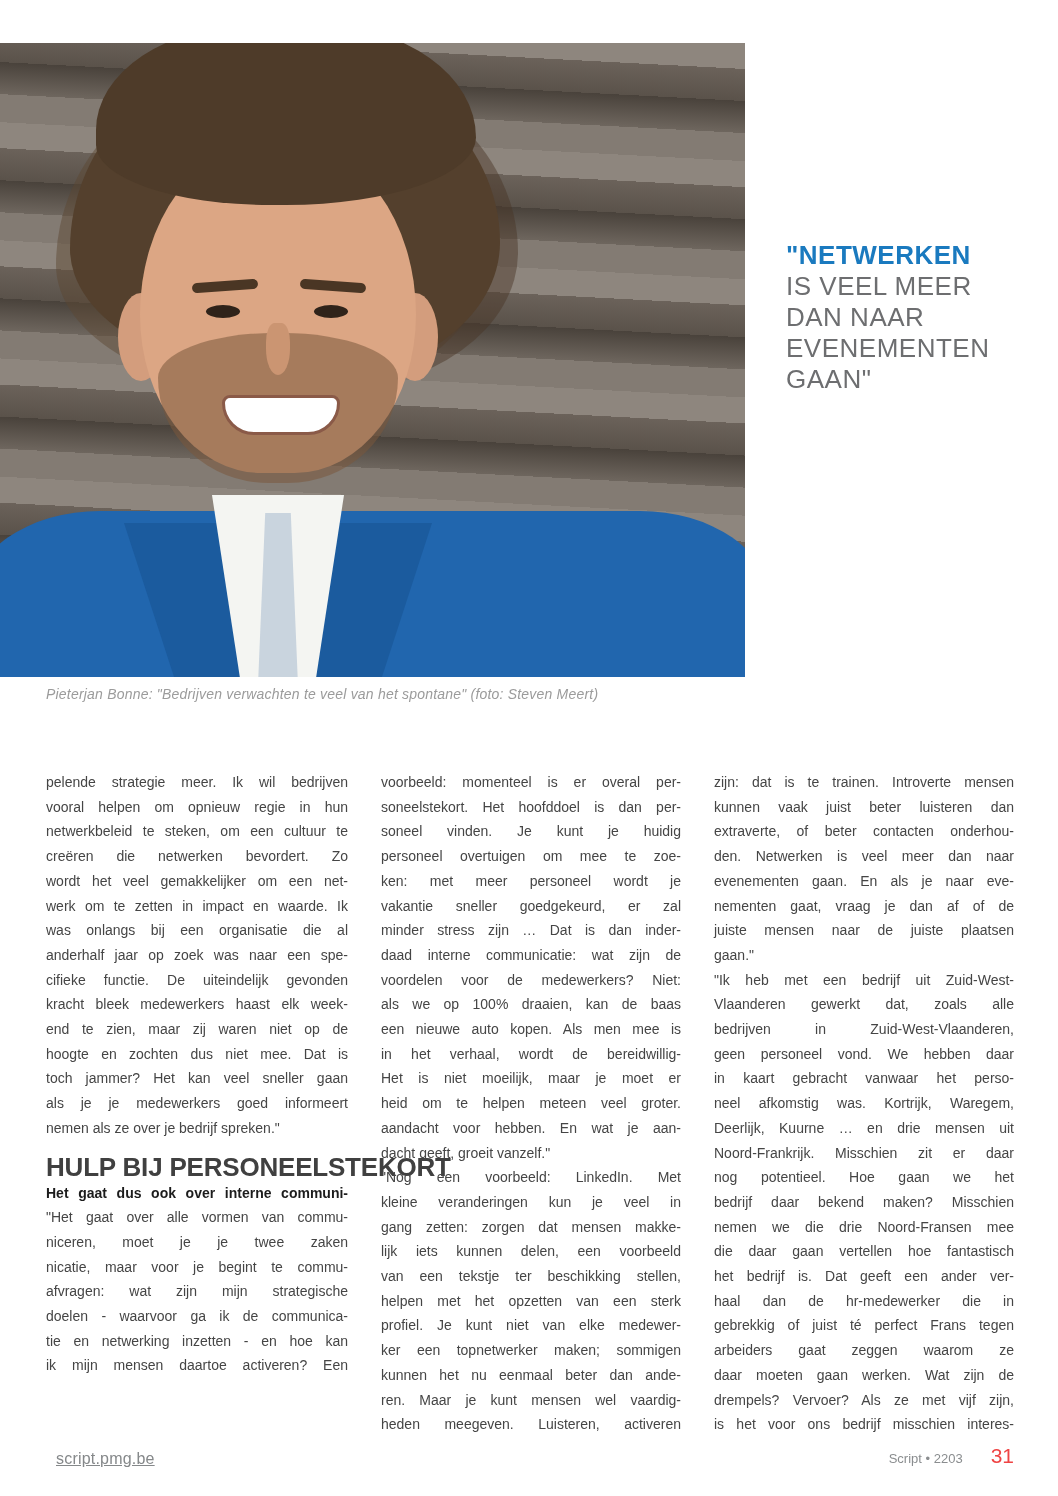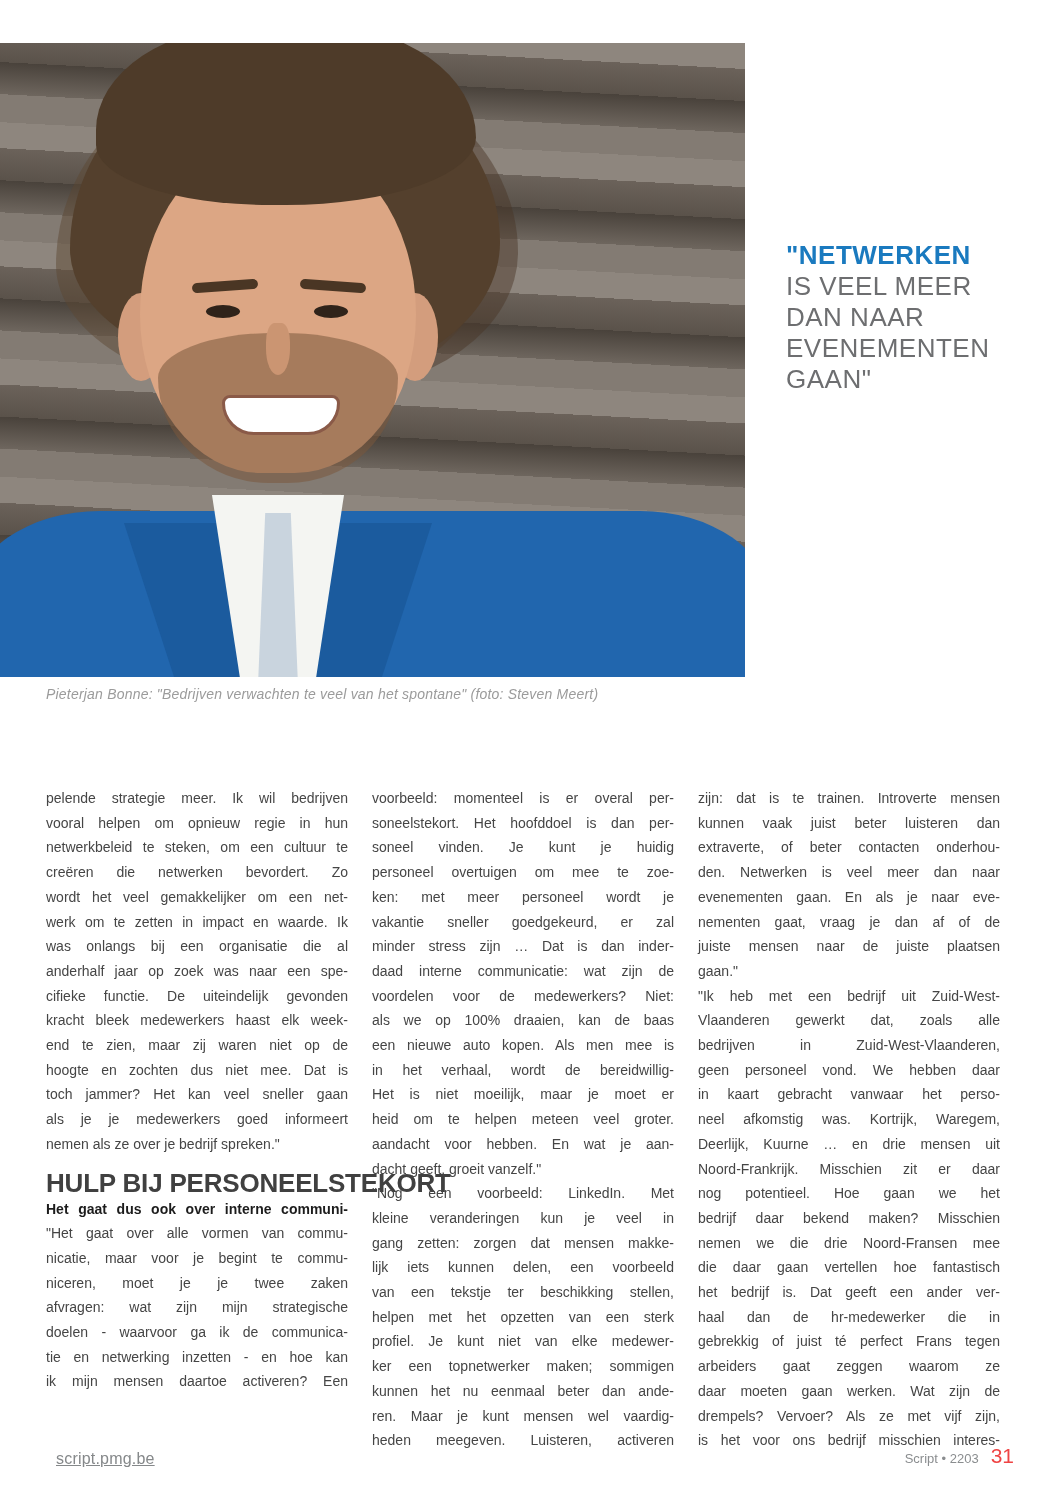--- a/index.html
+++ b/index.html
@@ -51,40 +51,40 @@
     font-size:14px;font-style:italic;color:#9b9b9b;letter-spacing:.2px;
   }
 
   
   .quote{position:absolute;left:786px;top:240px;width:238px;font-size:26px;line-height:31px;color:#6d6e70;}
   .quote .hl{color:#1a7abf;font-weight:700;letter-spacing:.5px;}
   .quote .ln{text-align:right;text-align-last:left !important;letter-spacing:.5px;}
 
   
   .cols{
-    position:absolute;left:46px;top:786px;width:968px;height:690px;
-    display:flex;gap:24px;color:#454545;font-size:14px;
+    position:absolute;left:46px;top:770px;width:968px;height:690px;
+    display:flex;gap:33px;color:#454545;font-size:14px;
   }
   .col{width:302px;}
   .para{line-height:24.7px;}
   .ln{text-align:justify;text-align-last:justify;}
   .ln-last{text-align-last:left;}
   .headline{
     font-size:26px;font-weight:700;color:#404040;letter-spacing:-0.2px;
     margin-top:12px;line-height:28px;white-space:nowrap;
   }
   .subhead{font-weight:700;color:#1c1c1c;line-height:24.7px;}
 
   
   .footer-link{
     position:absolute;left:56px;top:1450px;font-size:16px;color:#85888a;
     text-decoration:underline;letter-spacing:.2px;
   }
   .footer-right{
-    position:absolute;right:44px;top:1444px;display:flex;align-items:baseline;gap:12px;color:#8a8d8f;
+    position:absolute;right:44px;top:1444px;display:flex;align-items:baseline;gap:28px;color:#8a8d8f;
   }
   .footer-issue{font-size:13px;}
   .footer-page{font-size:21px;color:#ef4444;}
 </style>
 </head>
 <body>
 
 <div class="page">
 
   <div class="photo">
@@ -137,22 +137,22 @@
           <div class="ln">toch jammer? Het kan veel sneller gaan</div>
           <div class="ln">als je je medewerkers goed informeert</div>
           <div class="ln ln-last">nemen als ze over je bedrijf spreken."</div>
         </div>
       <div class="headline">HULP BIJ PERSONEELSTEKORT</div>
       <div class="para subhead">
           <div class="ln">Het gaat dus ook over interne communi-</div>
         </div>
       <div class="para">
           <div class="ln">"Het gaat over alle vormen van commu-</div>
+          <div class="ln">niceren, moet je je twee zaken</div>
           <div class="ln">nicatie, maar voor je begint te commu-</div>
-          <div class="ln">niceren, moet je je twee zaken</div>
           <div class="ln">afvragen: wat zijn mijn strategische</div>
           <div class="ln">doelen - waarvoor ga ik de communica-</div>
           <div class="ln">tie en netwerking inzetten - en hoe kan</div>
           <div class="ln">ik mijn mensen daartoe activeren? Een</div>
         </div>
     </div>
     <div class="col">
       <div class="para">
           <div class="ln">voorbeeld: momenteel is er overal per-</div>
           <div class="ln">soneelstekort. Het hoofddoel is dan per-</div>

